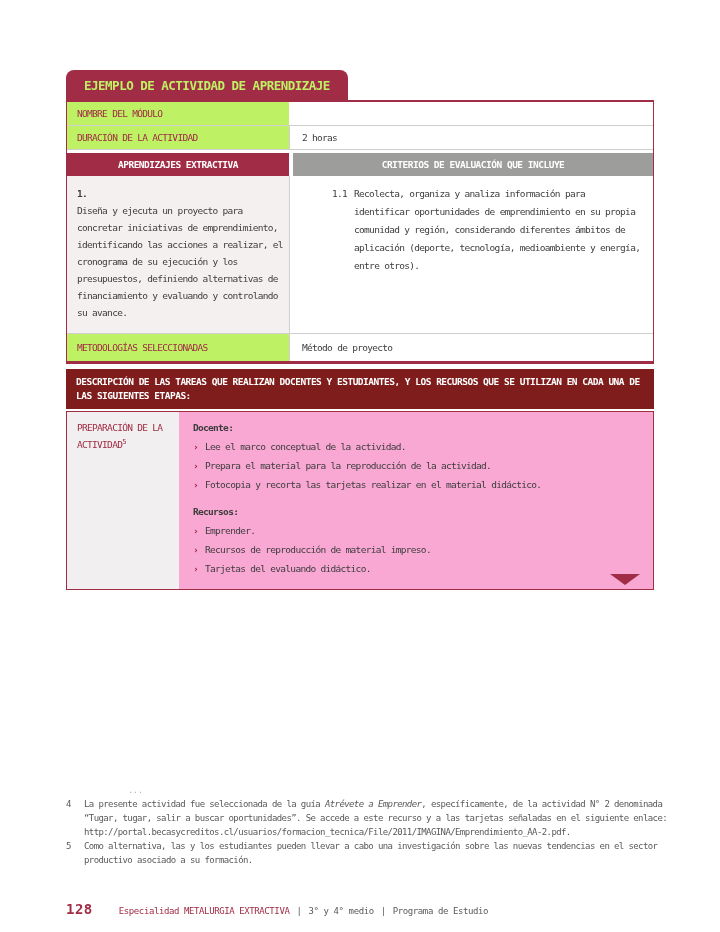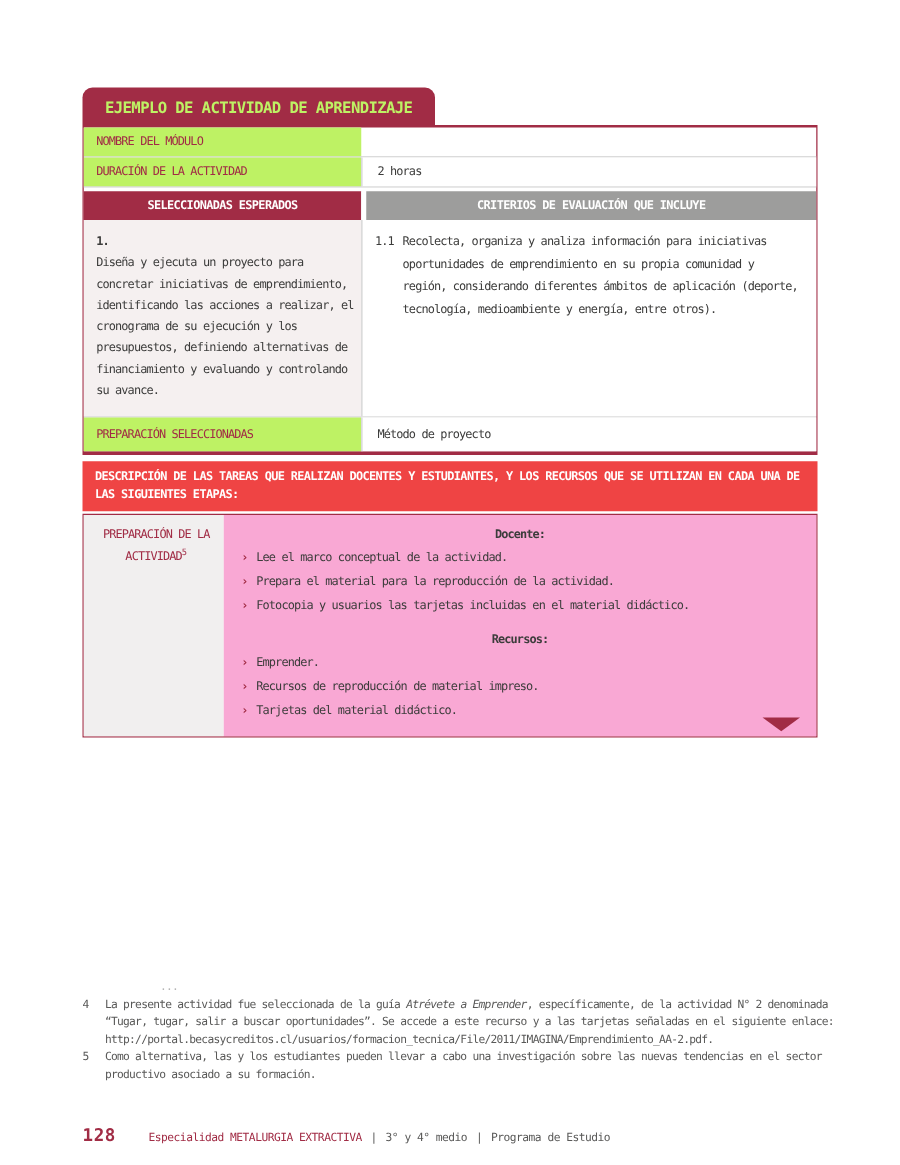--- a/index.html
+++ b/index.html
@@ -52,42 +52,42 @@
 
   .content-row { display:grid; grid-template-columns:222px 1fr; }
   .obj-cell {
     background:#f5f0f0; padding:9px 6px 12px 10px; line-height:17px;
   }
   .crit-cell {
     background:#ffffff; border-left:1px solid #cfcfcf;
     padding:9px 10px 12px 10px; line-height:18px;
     display:flex; gap:7px; align-items:flex-start;
   }
-  .crit-num { white-space:nowrap; }
+  .crit-num { white-space:nowrap;margin-left:32px; }
 
   .method-row { border-top:1px solid #cfcfcf; }
   .method-row .info-label, .method-row .info-value { padding-top:8px; padding-bottom:8px; }
   .method-row.info-row { border-bottom:none; }
 
   
   .banner {
     margin-top:5px;
-    background:#ef4444; color:#ffffff;
+    background:#7f1d1d; color:#ffffff;
     font-weight:bold; font-size:9.5px; letter-spacing:-0.5px;
     padding:6px 10px 6px 10px; line-height:14px;
   }
 
   
   .prep-block {
     margin-top:2px;
     border:1.5px solid #a12c45;
     display:grid; grid-template-columns:112px 1fr;
     position:relative;
     min-height:156px;
-    font-size:9.5px; letter-spacing:-0.7px;text-align:center;
+    font-size:9.5px; letter-spacing:-0.7px;
   }
   .prep-label {
     background:#f1efef; color:#a12c45;
     padding:9px 6px 0 10px; line-height:14px;
   }
   .prep-content { background:#f9a8d4; padding:9px 14px 14px 14px; line-height:13px; }
   .list-heading { font-weight:bold; margin-bottom:3px; }
   .bullet-line { display:flex; gap:7px; margin-top:6px; }
   .bullet-glyph { color:#a12c45; font-weight:bold; }
   .section-gap { margin-top:14px; }
@@ -136,38 +136,38 @@
       <div class="info-label">NOMBRE DEL MÓDULO</div>
     </div>
 
 
     <div class="info-row">
       <div class="info-label">DURACIÓN DE LA ACTIVIDAD</div>
       <div class="info-value">2 horas</div>
     </div>
 
     <div class="split-header">
-      <div class="hdr-cell hdr-left">SELECCIONADAS ESPERADOS</div>
+      <div class="hdr-cell hdr-left">APRENDIZAJES EXTRACTIVA</div>
       <div class="hdr-gap"></div>
       <div class="hdr-cell hdr-right">CRITERIOS DE EVALUACIÓN QUE INCLUYE</div>
     </div>
 
     <div class="content-row">
       <div class="obj-cell">
         <div class="bold">1.</div>
         <div>Diseña y ejecuta un proyecto para concretar iniciativas de emprendimiento, identificando las acciones a realizar, el cronograma de su ejecución y los presupuestos, definiendo alternativas de financiamiento y evaluando y controlando su avance.</div>
       </div>
       <div class="crit-cell">
         <span class="crit-num">1.1</span>
-        <span>Recolecta, organiza y analiza información para iniciativas oportunidades de emprendimiento en su propia comunidad y región, considerando diferentes ámbitos de aplicación (deporte, tecnología, medioambiente y energía, entre otros).</span>
+        <span>Recolecta, organiza y analiza información para identificar oportunidades de emprendimiento en su propia comunidad y región, considerando diferentes ámbitos de aplicación (deporte, tecnología, medioambiente y energía, entre otros).</span>
       </div>
     </div>
 
     <div class="info-row method-row">
-      <div class="info-label">PREPARACIÓN SELECCIONADAS</div>
+      <div class="info-label">METODOLOGÍAS SELECCIONADAS</div>
       <div class="info-value">Método de proyecto</div>
     </div>
 
   </div>
 
   <div class="banner">DESCRIPCIÓN DE LAS TAREAS QUE REALIZAN DOCENTES Y ESTUDIANTES, Y LOS RECURSOS QUE SE UTILIZAN EN CADA UNA DE LAS SIGUIENTES ETAPAS:</div>
 
   <div class="prep-block">
     <div class="prep-label"><span>PREPARACIÓN DE LA ACTIVIDAD</span><sup>5</sup></div>
     <div class="prep-content">
@@ -176,35 +176,35 @@
       <div class="bullet-line">
         <span class="bullet-glyph">›</span>
         <span>Lee el marco conceptual de la actividad.</span>
       </div>
       <div class="bullet-line">
         <span class="bullet-glyph">›</span>
         <span>Prepara el material para la reproducción de la actividad.</span>
       </div>
       <div class="bullet-line">
         <span class="bullet-glyph">›</span>
-        <span>Fotocopia y usuarios las tarjetas incluidas en el material didáctico.</span>
+        <span>Fotocopia y recorta las tarjetas realizar en el material didáctico.</span>
       </div>
 
       <div class="list-heading section-gap">Recursos:</div>
       <div class="bullet-line">
         <span class="bullet-glyph">›</span>
         <span>Emprender.</span>
       </div>
       <div class="bullet-line">
         <span class="bullet-glyph">›</span>
         <span>Recursos de reproducción de material impreso.</span>
       </div>
       <div class="bullet-line">
         <span class="bullet-glyph">›</span>
-        <span>Tarjetas del material didáctico.</span>
+        <span>Tarjetas del evaluando didáctico.</span>
       </div>
 
     </div>
     <div class="down-arrow"></div>
   </div>
 
   <div class="footnotes">
     <div class="fn-ellipsis">...</div>
     <div class="fn-item">
       <div class="fn-num">4</div>

